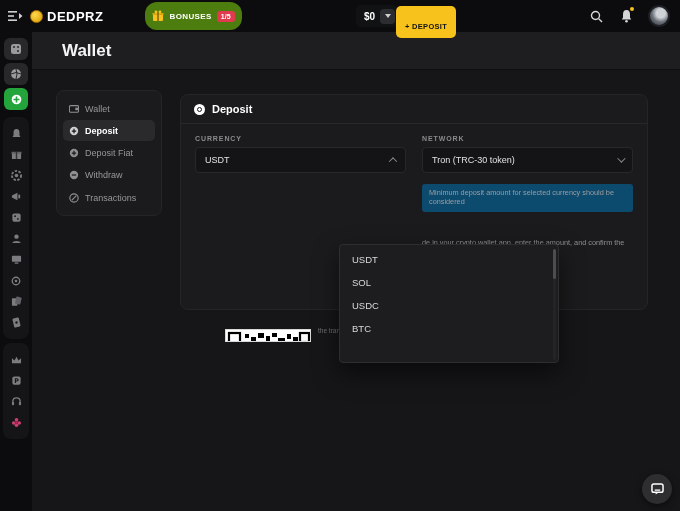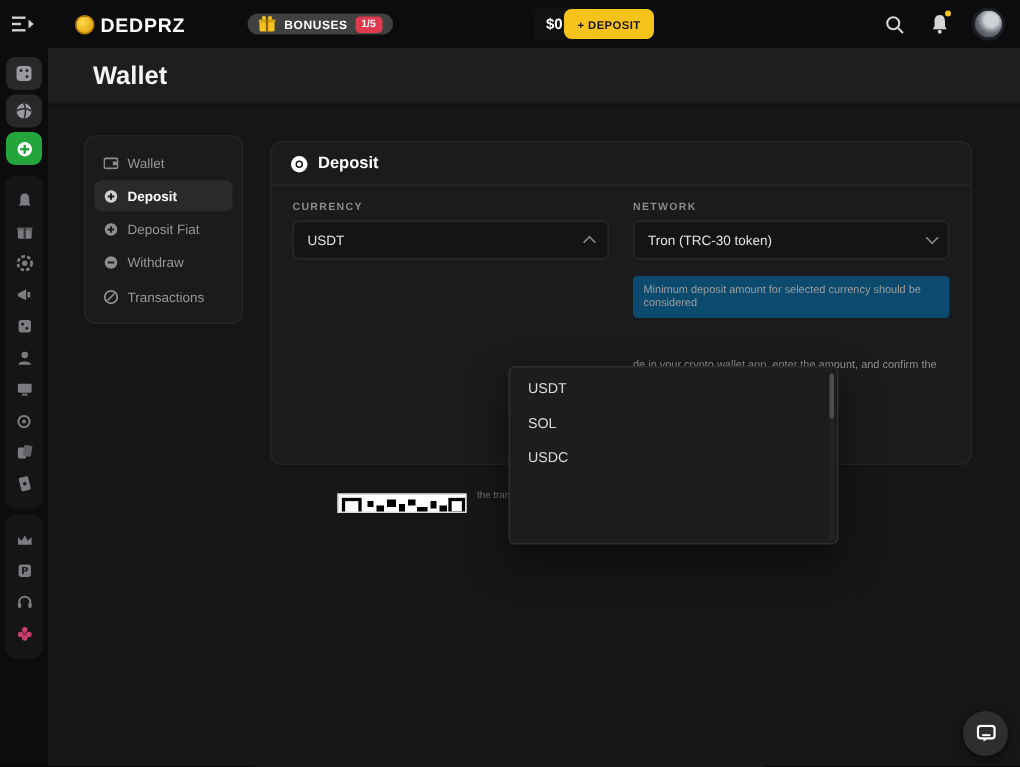--- a/index.html
+++ b/index.html
@@ -4,39 +4,39 @@
 <style>
   html,body{margin:0;padding:0;background:#000;}
   *{box-sizing:border-box;}
   #app{position:relative;width:680px;height:511px;background:#161618;overflow:hidden;
        font-family:"Liberation Sans","DejaVu Sans",sans-serif;color:#e6e6e8;}
 
   
   .topbar{position:absolute;left:0;top:0;width:680px;height:32px;background:#0c0c0e;
           display:flex;align-items:center;z-index:30;}
   .collapse-btn{width:18px;height:14px;margin-left:8px;display:flex;align-items:center;cursor:pointer;}
-  .logo{display:flex;align-items:center;margin-left:24px;justify-content:space-between;}
+  .logo{display:flex;align-items:center;margin-left:4px;justify-content:space-between;}
   .coin{width:13px;height:13px;border-radius:50%;background:radial-gradient(circle at 35% 35%,#ffd94d,#d99a00);
         border:1.5px solid #b27900;margin-right:4px;}
   .logo-text{font-size:13px;font-weight:800;letter-spacing:.5px;color:#fff;}
-  .bonuses-pill{margin-left:42px;height:14px;background:#404040;border-radius:12px;
+  .bonuses-pill{margin-left:42px;height:28px;background:#4d7c0f;border-radius:12px;
                 display:flex;align-items:center;padding:0 7px;gap:5px;cursor:pointer;}
   .gift-ico{width:12px;height:12px;}
   .bonuses-label{font-size:8px;font-weight:700;color:#fff;letter-spacing:.4px;}
   .bonuses-badge{font-size:7px;font-weight:700;color:#fff;background:#e03a4e;border-radius:3px;
                  padding:2px 4px;line-height:1;}
   .balance-group{position:absolute;left:356px;top:5px;height:22px;display:flex;align-items:center;
                  background:#111214;border-radius:5px;padding:0 3px 0 8px;gap:5px;}
   .balance-amount{font-size:10px;font-weight:700;color:#fff;}
   .balance-caret{width:15px;height:15px;background:#2b2d31;border-radius:4px;display:flex;
                  align-items:center;justify-content:center;cursor:pointer;}
   .caret-down{width:0;height:0;border-left:3px solid transparent;border-right:3px solid transparent;
               border-top:4px solid #cfcfd2;}
-  .deposit-btn{position:absolute;left:376px;top:6px;height:20px;background:#f8c21c;border:none;
-               border-radius:5px;font-size:7.5px;font-weight:800;color:#141414;padding:4px 9px;
+  .deposit-btn{position:absolute;left:396px;top:6px;height:20px;background:#f8c21c;border:none;
+               border-radius:5px;font-size:7.5px;font-weight:800;color:#141414;padding:16px 9px;
                letter-spacing:.3px;cursor:pointer;font-family:inherit;}
   .top-icons{position:absolute;right:10px;top:0;height:32px;display:flex;align-items:center;gap:14px;}
   .icon-btn{position:relative;width:16px;height:16px;cursor:pointer;display:flex;align-items:center;justify-content:center;}
   .notif-dot{position:absolute;right:0;top:-1px;width:4px;height:4px;border-radius:50%;background:#f8c21c;}
   .avatar{width:22px;height:22px;border-radius:50%;cursor:pointer;
           background:radial-gradient(circle at 60% 35%,#cfd2d6 0 28%,#6a6f78 55%,#2c3038 100%);
           border:2px solid #1d1f24;}
 
   
   .rail{position:absolute;left:0;top:32px;width:32px;height:479px;background:#0c0c0e;z-index:25;
@@ -373,20 +373,21 @@
           <rect x="61" y="4" width="4" height="5" fill="#000"></rect>
             <rect x="67" y="7" width="5" height="6" fill="#000"></rect>
           <rect x="74" y="3" width="9" height="9" fill="none" stroke="#000" stroke-width="2.2"></rect>
         </svg>
       </div>
 
       <div class="dropdown">
         <div class="dd-option">USDT</div>
         <div class="dd-option">SOL</div>
         <div class="dd-option">USDC</div>
+        <div class="dd-option">BTC</div>
         <div class="dd-scrollbar">
             <div class="dd-thumb"></div>
           </div>
       </div>
     </div>
   </div>
 
   <div class="chat-fab">
     <svg width="13" height="12" viewBox="0 0 14 13">
       <rect x="1" y="1" width="12" height="9" rx="2" fill="none" stroke="#fff" stroke-width="1.6"></rect>

